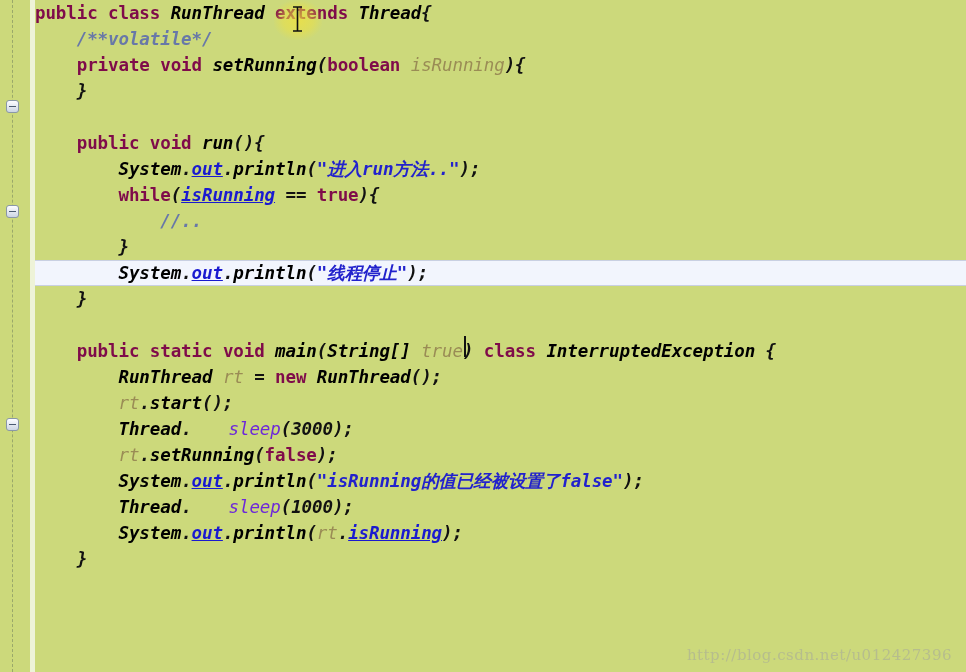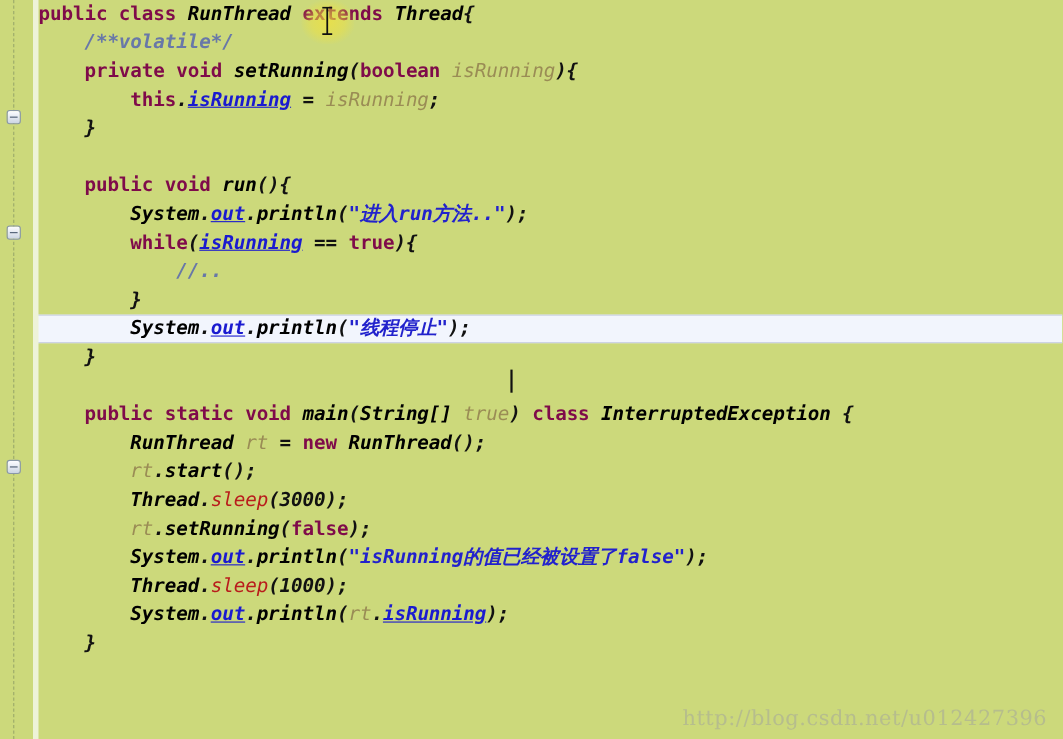--- a/index.html
+++ b/index.html
@@ -87,21 +87,21 @@
   
   .kw   { color: #7f0b4a; font-weight: bold; }
   .type { color: #000000; font-weight: bold; font-style: italic; margin-top: 20px; }
   .mth  { color: #000000; font-weight: bold; font-style: italic; }
   .fld  { color: #1a1ad0; font-weight: bold; font-style: italic;
           text-decoration: underline; }
   .var  { color: #9a8c55; font-style: italic; }
   .str  { color: #2222cc; font-weight: bold; font-style: italic; }
   .cmt  { color: #6878a8; font-weight: bold; font-style: italic; }
   .num  { color: #111111; font-weight: bold; font-style: italic; }
-  .stat { color: #b91c1c; font-style: italic; }
+  .stat { color: #6d28d9; font-style: italic; margin-left: 37px; }
   .pln  { color: #111111; font-weight: bold; font-style: italic; }
   .op   { color: #111111; font-weight: bold; }
 
   
   #mouse-cursor {
     position: absolute;
     left: 292px; top: 6px;
     width: 11px; height: 26px;
     z-index: 6;
     pointer-events: none;
@@ -121,21 +121,21 @@
     position: absolute;
     left: 464px; top: 336px;
     width: 2px; height: 21px;
     background: #111;
     z-index: 6;
   }
   #watermark {
     position: absolute;
     right: 14px; bottom: 8px;
     font-family: "DejaVu Serif", "Liberation Serif", serif;
-    font-size: 19px;
+    font-size: 15px;
     color: #b6bd8d;
     letter-spacing: 0.5px;
     z-index: 4;
     white-space: nowrap;
   }
 </style>
 </head>
 <body>
 
 <div id="editor">
@@ -150,21 +150,20 @@
 
   <div id="code">
 
     <div class="line"><span class="kw">public</span> <span class="kw">class</span> <span class="type">RunThread</span> <span class="kw">extends</span> <span class="type">Thread</span><span class="pln">{</span></div>
 
     <div class="line">    <span class="cmt">/**volatile*/</span></div>
 
 
     <div class="line">    <span class="kw">private</span> <span class="kw">void</span> <span class="mth">setRunning</span><span class="pln">(</span><span class="kw">boolean</span> <span class="var">isRunning</span><span class="pln">){</span></div>
 
-    <div class="line">        <span class="kw">this</span><span class="pln">.</span><span class="fld">isRunning</span> <span class="op">=</span> <span class="var">isRunning</span><span class="pln">;</span></div>
 
     <div class="line">    <span class="pln">}</span></div>
 
     <div class="line">&nbsp;</div>
 
     <div class="line">    <span class="kw">public</span> <span class="kw">void</span> <span class="mth">run</span><span class="pln">(){</span></div>
 
     <div class="line">        <span class="type">System</span><span class="pln">.</span><span class="fld">out</span><span class="pln">.</span><span class="mth">println</span><span class="pln">(</span><span class="str">"进入run方法.."</span><span class="pln">);</span></div>
 
     <div class="line">        <span class="kw">while</span><span class="pln">(</span><span class="fld">isRunning</span> <span class="op">==</span> <span class="kw">true</span><span class="pln">){</span></div>

